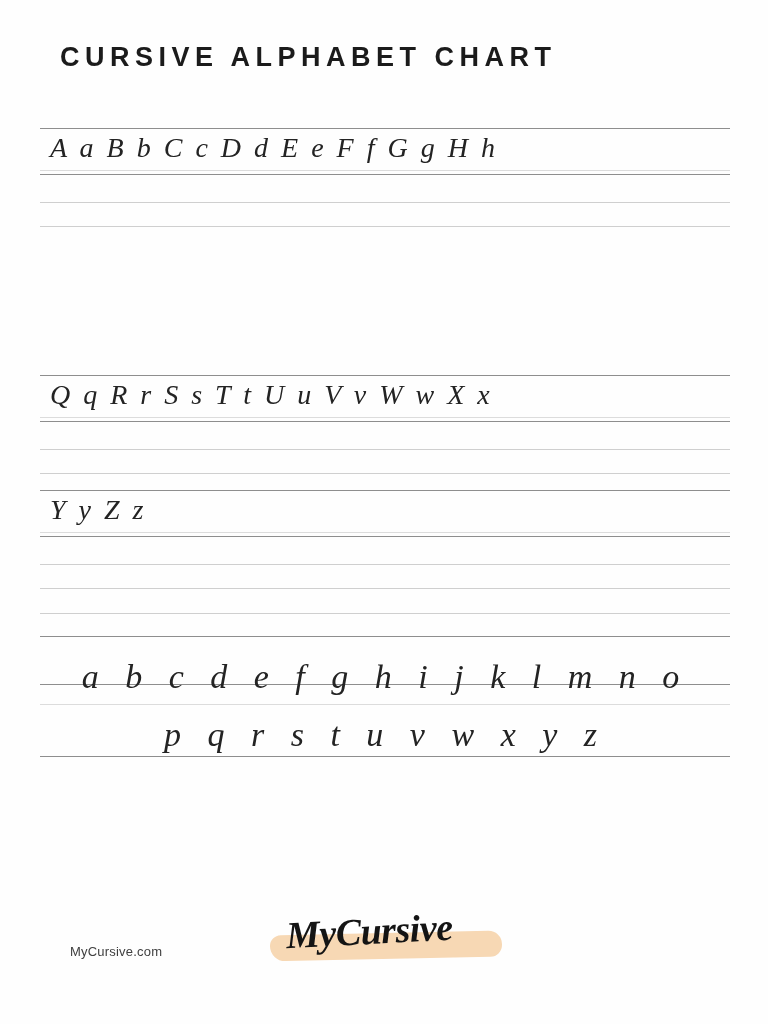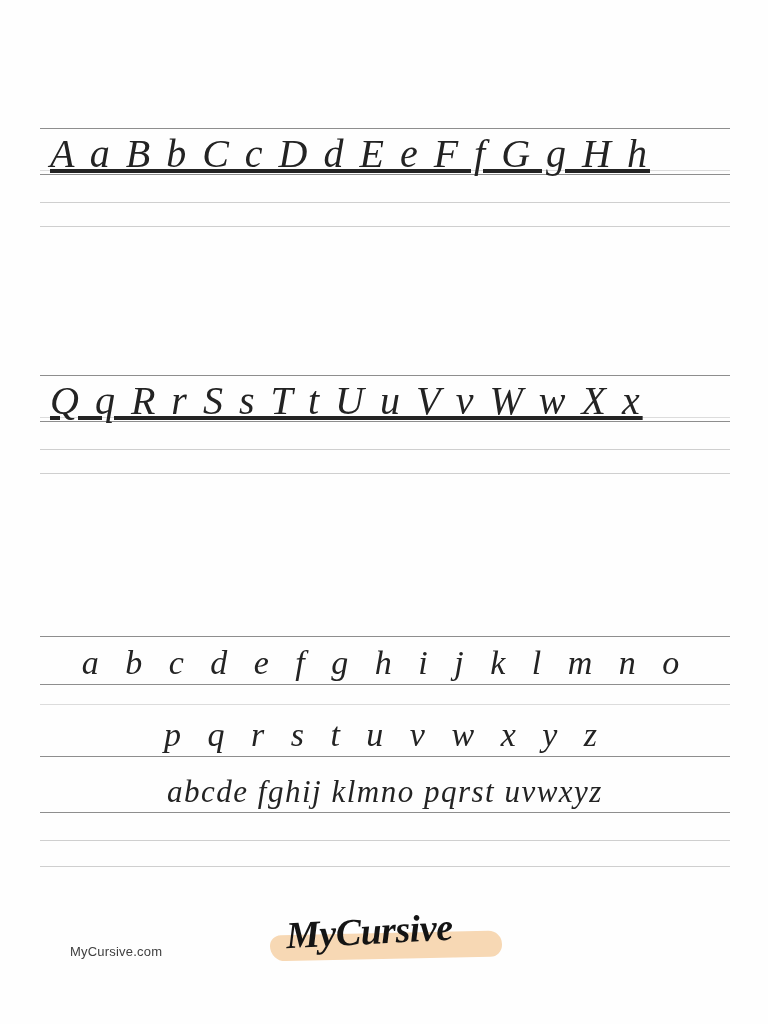--- a/index.html
+++ b/index.html
@@ -62,24 +62,23 @@
     text-align: left;
     font-family: "Liberation Serif", serif;
     font-style: italic;
     font-weight: 400;
     color: #232323;
     white-space: nowrap;
     line-height: 1;
   }
 
   .glyph-row.upper {
-    font-size: 40px;
+    font-size: 28px;
     letter-spacing: 3px;
     padding-left: 10px;
-    text-decoration: underline;
   }
   .glyph-row.lower-spaced {
     font-size: 34px;
     letter-spacing: 9px;
     text-align: center;
   }
   .glyph-row.lower-groups {
     font-size: 31px;
     letter-spacing: 1.5px;
     text-align: center;
@@ -124,59 +123,63 @@
     letter-spacing: -0.5px;
     white-space: nowrap;
     transform: rotate(-3deg);
   }
 </style>
 </head>
 <body>
 
 <div class="page">
 
+  <div class="page-title">CURSIVE ALPHABET CHART</div>
 
   <div class="band" style="top:128px;height:100px;">
     <div class="rule solid-dark" style="top:0px;"></div>
     <div class="rule mid" style="top:42px;"></div>
     <div class="rule solid-dark" style="top:46px;"></div>
     <div class="rule" style="top:74px;"></div>
     <div class="rule" style="top:98px;"></div>
     <div class="glyph-row upper" style="top:6px;">A a  B b  C c  D d  E e  F f  G g  H h</div>
   </div>
 
 
   <div class="band" style="top:366px;height:100px;margin-top:9px;">
     <div class="rule solid-dark" style="top:0px;"></div>
     <div class="rule mid" style="top:42px;"></div>
     <div class="rule solid-dark" style="top:46px;"></div>
     <div class="rule" style="top:74px;"></div>
     <div class="rule" style="top:98px;"></div>
     <div class="glyph-row upper" style="top:6px;">Q q  R r  S s  T t  U u  V v  W w  X x</div>
   </div>
 
+  <div class="band" style="top:490px;height:125px;">
+    <div class="rule solid-dark" style="top:0px;"></div>
+    <div class="rule mid" style="top:42px;"></div>
+    <div class="rule solid-dark" style="top:46px;"></div>
+    <div class="rule" style="top:74px;"></div>
+    <div class="rule" style="top:98px;"></div>
+    <div class="rule" style="top:123px;"></div>
+    <div class="glyph-row upper" style="top:6px;">Y y  Z z</div>
+  </div>
 
   <div class="band" style="top:636px;height:50px;">
     <div class="rule solid-dark" style="top:0px;"></div>
     <div class="rule solid-dark" style="top:48px;"></div>
-    <div class="glyph-row lower-spaced" style="top:10px;">a b c d e f g h i j k l m n o</div>
+    <div class="glyph-row lower-spaced" style="top:24px;">a b c d e f g h i j k l m n o</div>
   </div>
 
   <div class="band" style="top:710px;height:48px;">
     <div class="rule mid" style="top:-6px;"></div>
     <div class="rule solid-dark" style="top:46px;"></div>
     <div class="glyph-row lower-spaced" style="top:8px;">p q r s t u v w x y z</div>
   </div>
 
-  <div class="band" style="top:770px;height:110px;">
-    <div class="rule solid-dark" style="top:42px;"></div>
-    <div class="rule" style="top:70px;"></div>
-    <div class="rule" style="top:96px;"></div>
-    <div class="glyph-row lower-groups" style="top:6px;">abcde  fghij  klmno  pqrst  uvwxyz</div>
-  </div>
 
   <div class="footer-site">MyCursive.com</div>
 
   <div class="logo-wrap">
     <div class="logo-swash"></div>
     <div class="logo-text">MyCursive</div>
   </div>
 
 </div>
 

